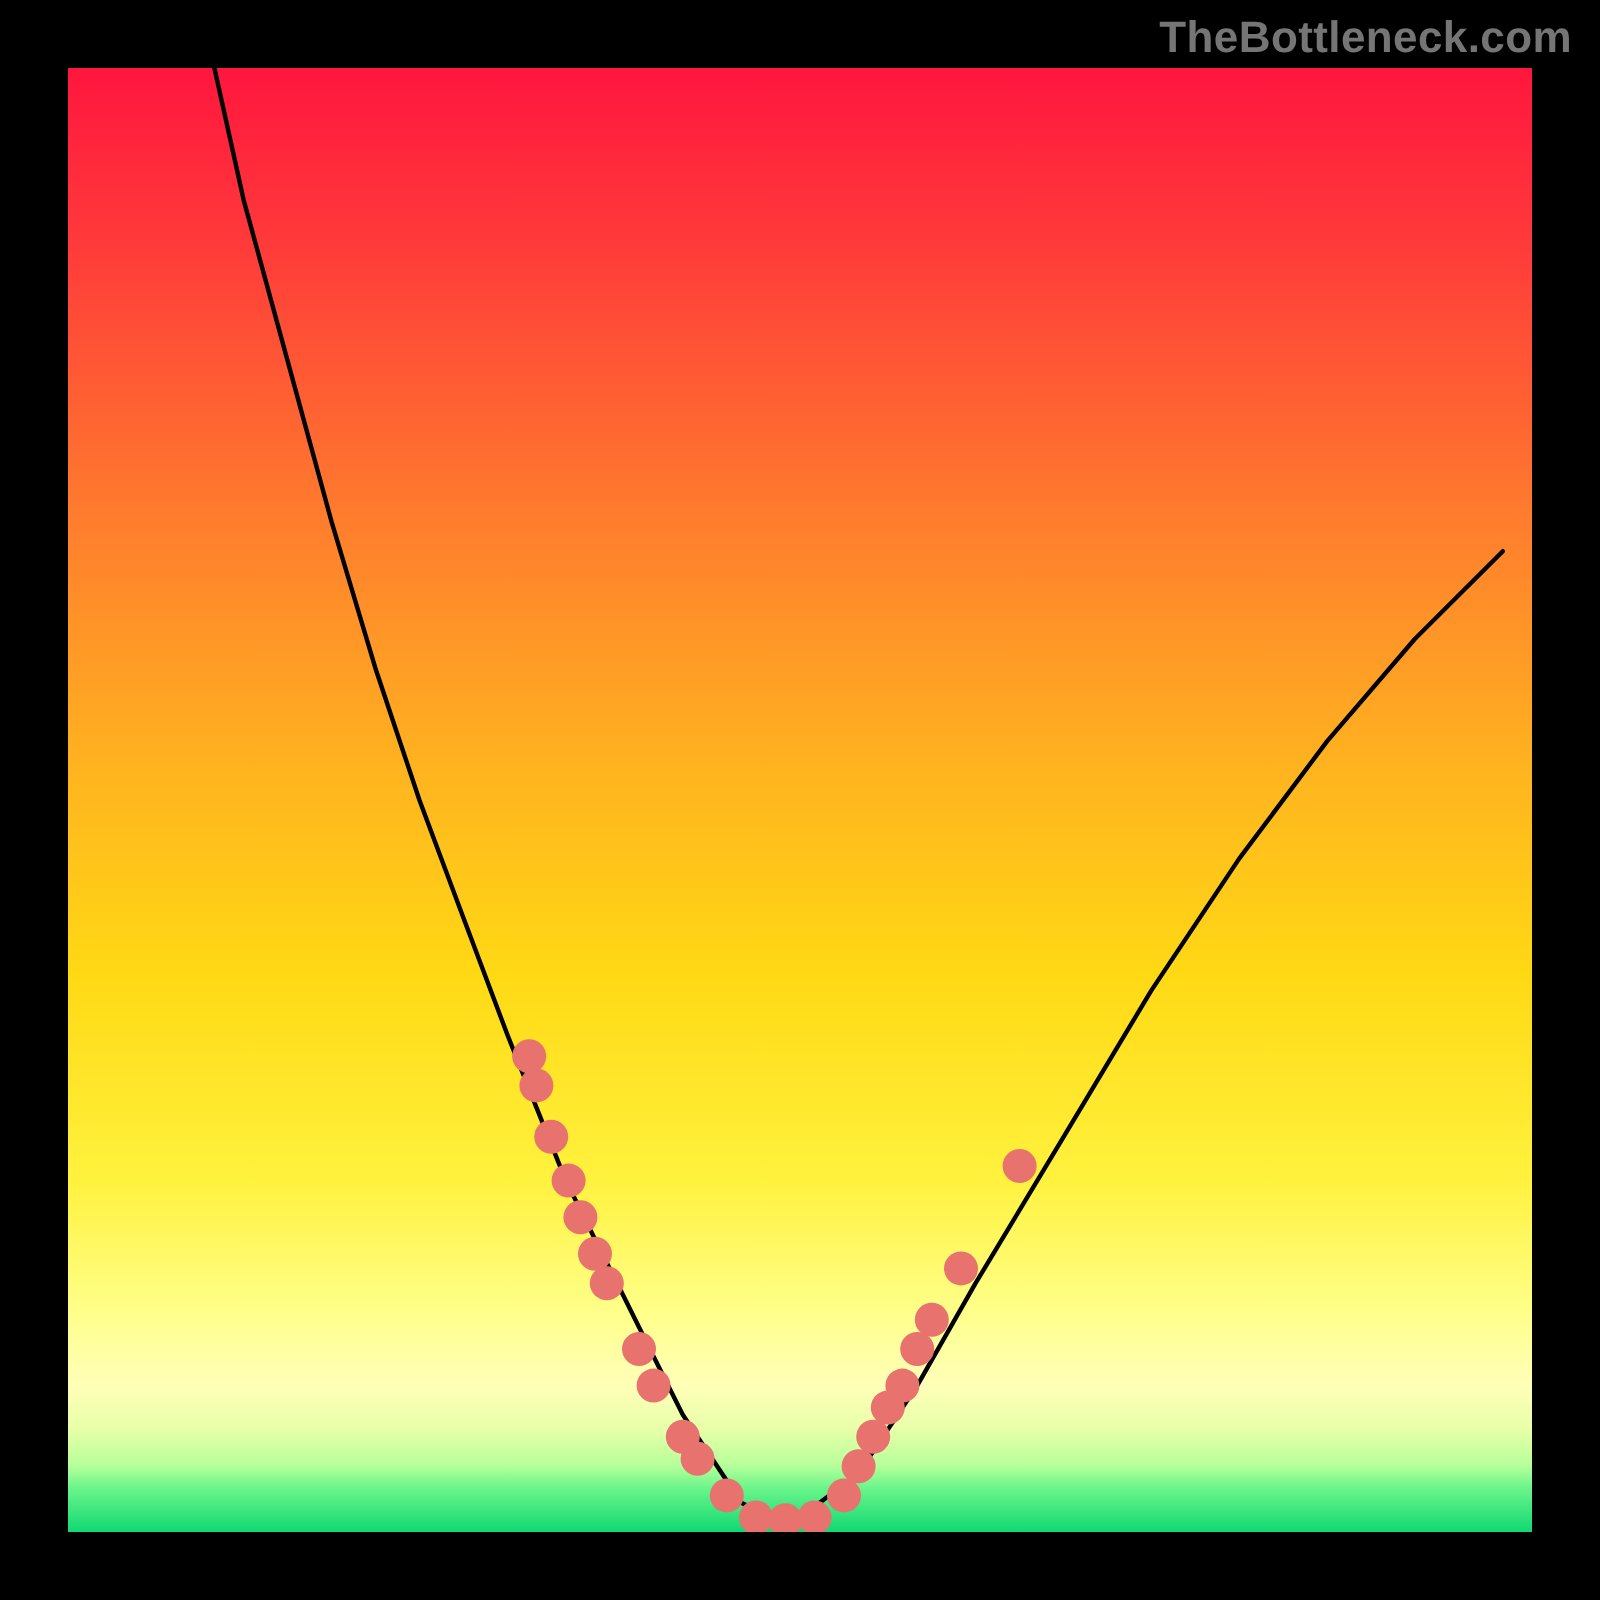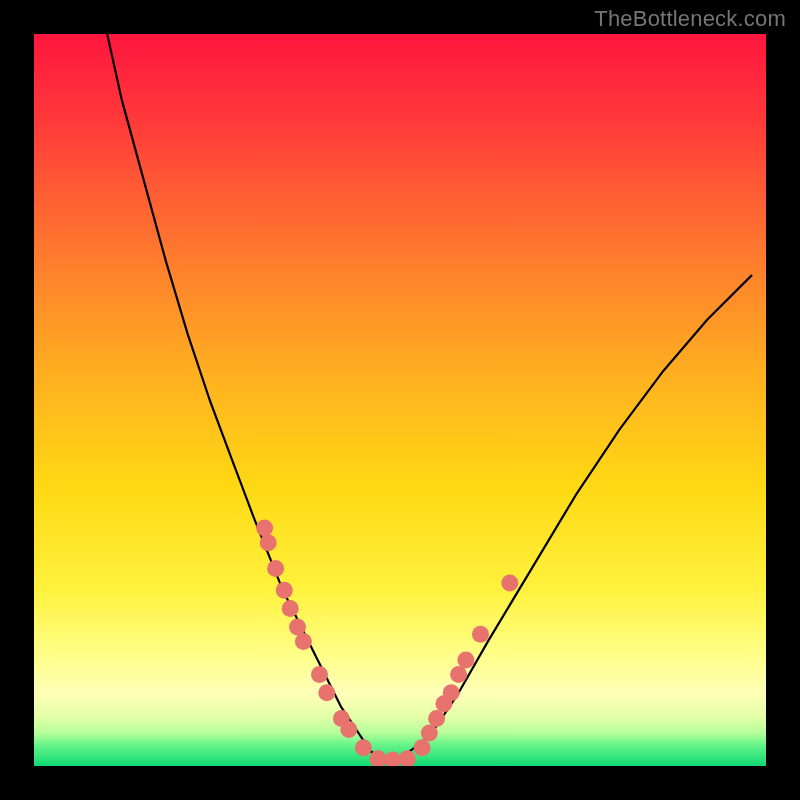--- a/index.html
+++ b/index.html
@@ -15,21 +15,21 @@
     position: absolute;
     inset: 0;
     background: #000;
   }
   .watermark {
     position: absolute;
     top: 6px;
     right: 14px;
     color: #757575;
     font-size: 22px;
-    font-weight: 400;
+    font-weight: 700;
     letter-spacing: 0.2px;
     user-select: none;
     text-align: center;
   }
   .plot {
     position: absolute;
     left: 34px;
     top: 34px;
     width: 732px;
     height: 732px;

